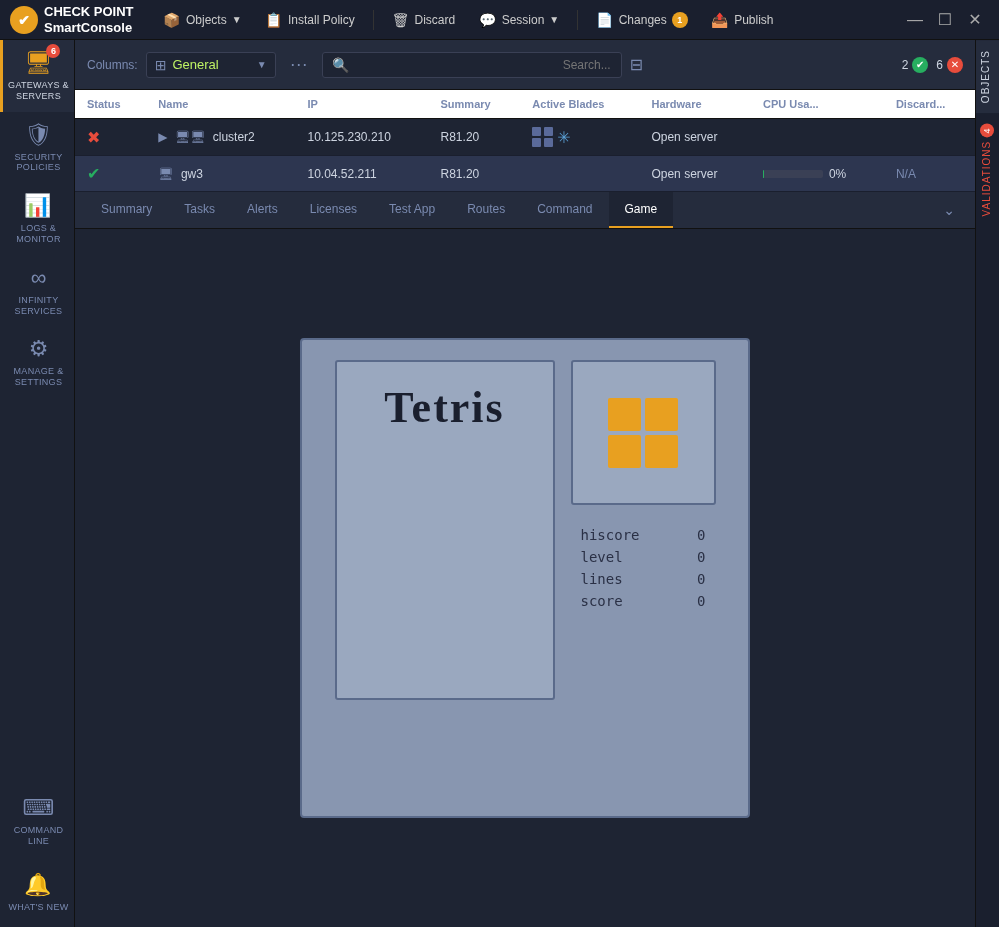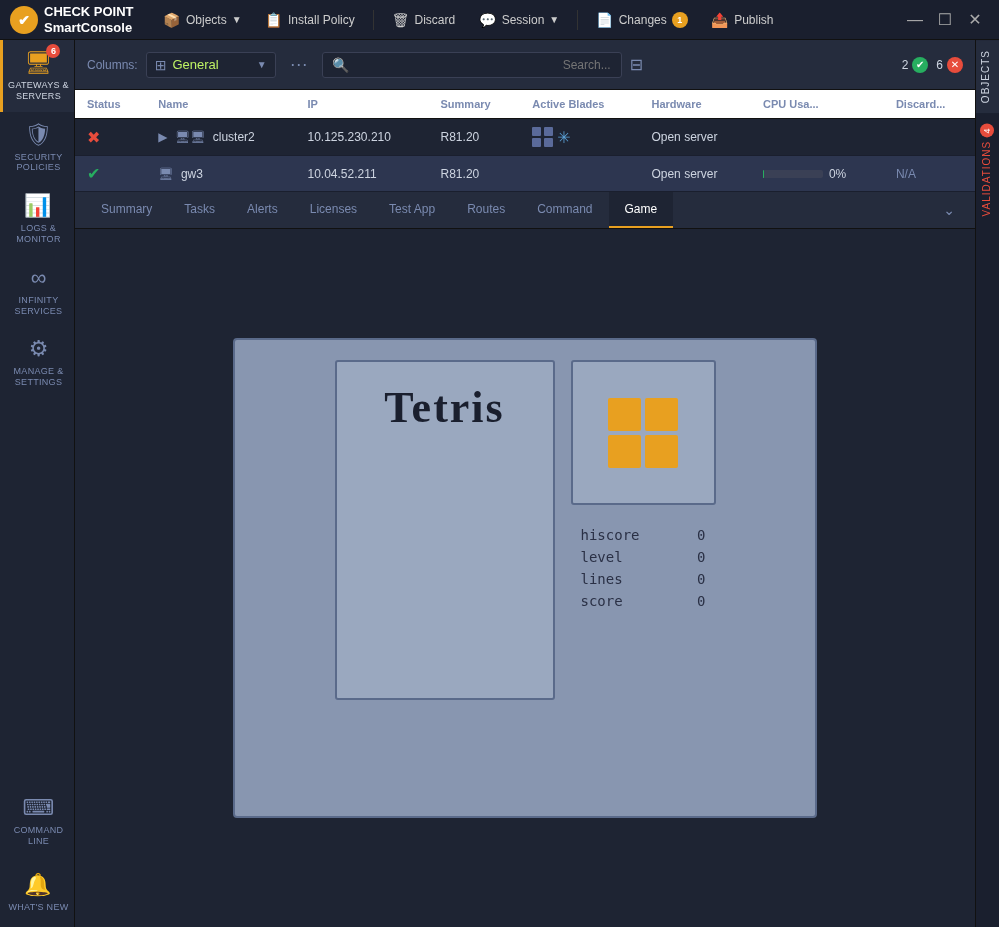--- a/index.html
+++ b/index.html
@@ -137,21 +137,21 @@
     .detail-tab.active { color: #fff; border-bottom-color: #e8a020; background: #1e2433; }
     .tab-expand-btn { margin-left: auto; color: #7a8ab0; cursor: pointer; padding: 10px; font-size: 14px; }
 
     
     .game-content {
       flex: 1; display: flex; align-items: center; justify-content: center;
       background: #1e2433; overflow: auto; padding: 20px;
     }
     .game-wrapper {
       background: #8896b0; border: 2px solid #5a6a8a; border-radius: 4px;
-      padding: 20px; display: flex; gap: 16px; width: 584px; min-height: 480px;
+      padding: 20px; display: flex; gap: 16px; width: 450px; min-height: 480px;
       align-items: flex-start; justify-content: center;
     }
     .game-left { display: flex; flex-direction: column; gap: 10px; align-items: center; }
     .tetris-board {
       width: 220px; min-height: 340px; background: #9aa8bf; border: 2px solid #5a6a8a;
       border-radius: 3px; display: flex; flex-direction: column; align-items: center; justify-content: space-between;
       padding: 20px;
     }
     .tetris-title {
       font-size: 44px; font-weight: 900; color: #1a1f2e; font-family: serif; letter-spacing: 2px;

